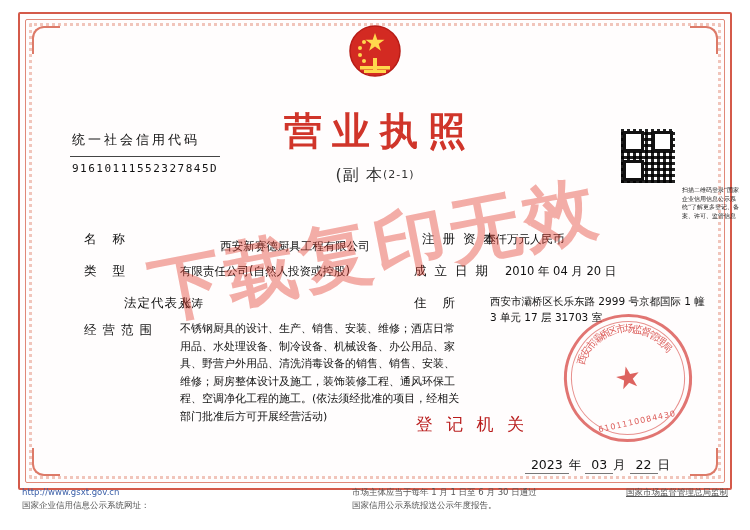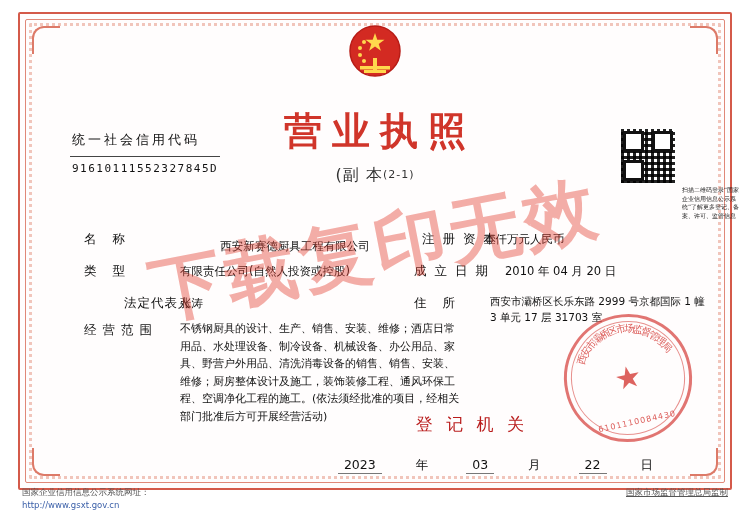--- a/index.html
+++ b/index.html
@@ -136,21 +136,21 @@
 
   
   .reg-auth{
     position:absolute;right:222px;bottom:94px;
     font-size:17px;letter-spacing:4px;color:#b91c1c;
   }
   .date-row{
     position:absolute;left:0;right:0;bottom:56px;text-align:right;
     padding-right:80px;font-size:12.5px;color:#111;
   }
-  .date-row span{margin:0 17px;}
+  .date-row span{margin:0 0;}
   .date-row .num{border-bottom:1px solid #777;padding:0 6px 1px 6px;}
 
   
   .footer{
     position:absolute;left:0;right:0;bottom:6px;height:38px;
     font-size:8.5px;color:#555;line-height:1.5;
   }
   .footer .left{position:absolute;left:22px;top:0;}
   .footer .center{position:absolute;left:352px;top:0;}
   .footer .right{position:absolute;right:22px;top:0;text-align:right;text-decoration:underline;}
@@ -244,21 +244,25 @@
   <div class="date-row">
     <span class="num">2023</span><span>年</span>
     <span class="num">03</span><span>月</span>
     <span class="num">22</span><span>日</span>
   </div>
 
   <div class="watermark">下载复印无效</div>
 
   <div class="footer">
     <div class="left">
+      <div><a href="#">http://www.gsxt.gov.cn</a></div>
       <div>国家企业信用信息公示系统网址：</div>
-      <div><a href="#">http://www.gsxt.gov.cn</a></div>
+    </div>
+    <div class="center">
+      <div>市场主体应当于每年 1 月 1 日至 6 月 30 日通过</div>
+      <div>国家信用公示系统报送公示年度报告。</div>
     </div>
     <div class="right">
       <div>国家市场监督管理总局监制</div>
     </div>
   </div>
 
 </div>
 
 </body></html>

